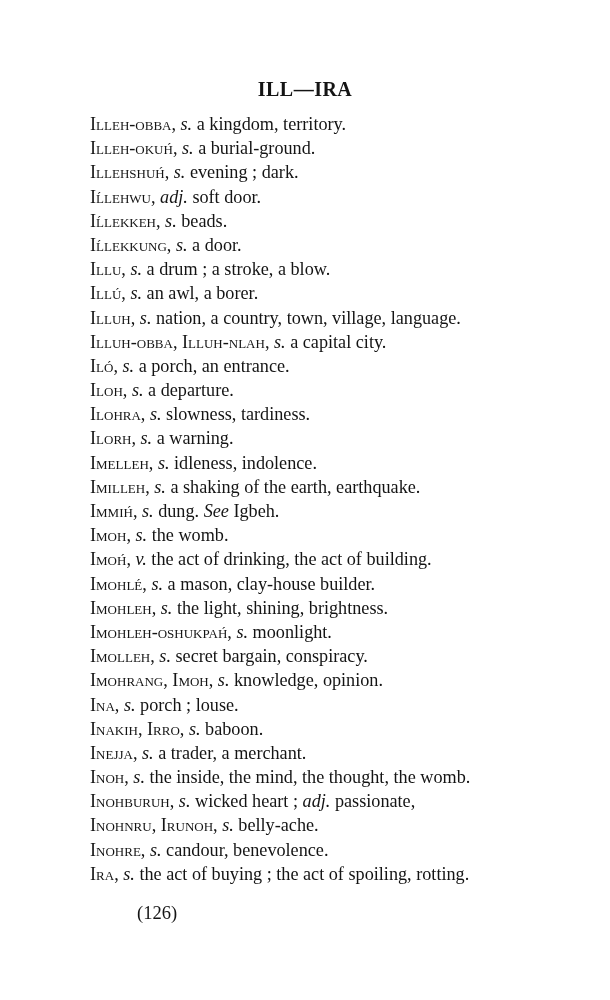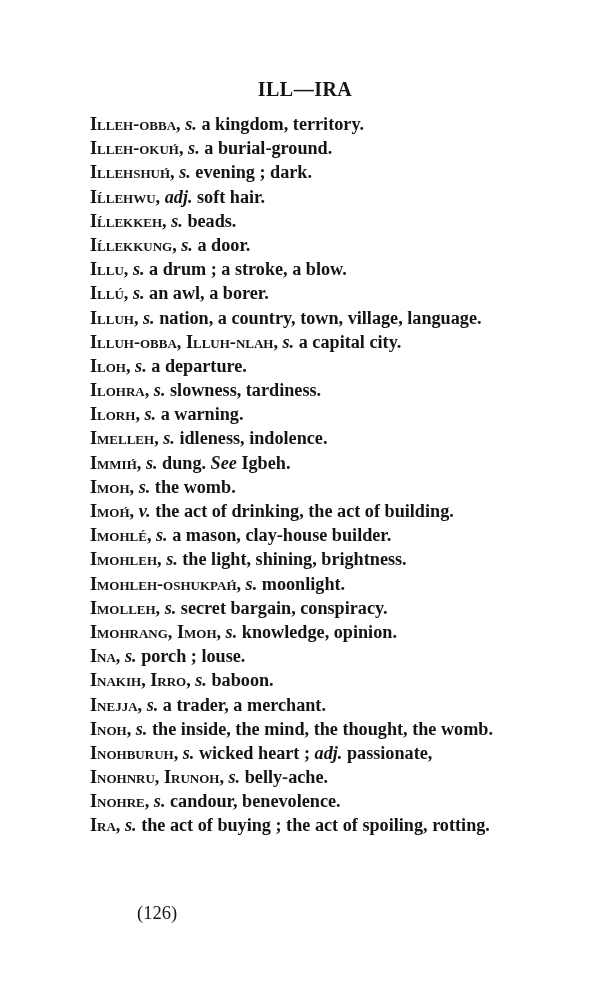--- a/index.html
+++ b/index.html
@@ -2,45 +2,47 @@
 <html><head>
 <meta charset="utf-8">
 <style>
   html, body { margin: 0; padding: 0; background: #ffffff; }
   body { width: 610px; height: 1000px; position: relative; overflow: hidden;
          font-family: "DejaVu Serif", "Liberation Serif", serif; color: #141414; }
   .page { position: absolute; left: 0; top: 0; width: 610px; height: 1000px; }
   .running-head { position: absolute; top: 78px; left: 0; width: 610px; text-align: center;
                   font-family: "Liberation Serif", serif; font-weight: bold; font-size: 20px; letter-spacing: 0.5px; }
   .entries { position: absolute; left: 90px; top: 112px; width: 480px; }
-  .entry { height: 24.2px; line-height: 24px; font-family: "Liberation Serif", serif; font-size: 18.2px; white-space: nowrap; font-weight: bold; }
+  .entry { height: 24.2px; line-height: 24px; font-family: "Liberation Serif", serif; font-size: 18.2px; white-space: nowrap; }
   .hw { font-variant: small-caps; }
   .pos { font-style: italic; }
   .folio { position: absolute; left: 137px; top: 903px; font-family: "Liberation Serif", serif; font-size: 18.5px; }
 </style>
 </head>
 <body>
 
 <div class="page">
   <div class="running-head">ILL—IRA</div>
   <div class="entries" id="entries">
       <div class="entry"><span class="hw">Illeh-obba</span>, <span class="pos">s.</span> <span>a kingdom, territory.</span></div>
       <div class="entry"><span class="hw">Illeh-okuh́</span>, <span class="pos">s.</span> <span>a burial-ground.</span></div>
       <div class="entry"><span class="hw">Illehshuh́</span>, <span class="pos">s.</span> <span>evening ;  dark.</span></div>
-      <div class="entry"><span class="hw">Iĺlehwu</span>, <span class="pos">adj.</span> <span>soft hair.</span></div>
+      <div class="entry"><span class="hw">Iĺlehwu</span>, <span class="pos">adj.</span> <span>soft door.</span></div>
       <div class="entry"><span class="hw">Iĺlekkeh</span>, <span class="pos">s.</span> <span>beads.</span></div>
       <div class="entry"><span class="hw">Iĺlekkung</span>, <span class="pos">s.</span> <span>a door.</span></div>
       <div class="entry"><span class="hw">Illu</span>, <span class="pos">s.</span> <span>a drum ;  a stroke, a blow.</span></div>
       <div class="entry"><span class="hw">Illú</span>, <span class="pos">s.</span> <span>an awl, a borer.</span></div>
       <div class="entry"><span class="hw">Illuh</span>, <span class="pos">s.</span> <span>nation, a country, town, village, language.</span></div>
       <div class="entry"><span class="hw">Illuh-obba, Illuh-nlah</span>, <span class="pos">s.</span> <span>a capital city.</span></div>
+      <div class="entry"><span class="hw">Iló</span>, <span class="pos">s.</span> <span>a porch, an entrance.</span></div>
       <div class="entry"><span class="hw">Iloh</span>, <span class="pos">s.</span> <span>a departure.</span></div>
       <div class="entry"><span class="hw">Ilohra</span>, <span class="pos">s.</span> <span>slowness, tardiness.</span></div>
       <div class="entry"><span class="hw">Ilorh</span>, <span class="pos">s.</span> <span>a warning.</span></div>
       <div class="entry"><span class="hw">Imelleh</span>, <span class="pos">s.</span> <span>idleness, indolence.</span></div>
+      <div class="entry"><span class="hw">Imilleh</span>, <span class="pos">s.</span> <span>a shaking of the earth, earthquake.</span></div>
       <div class="entry"><span class="hw">Immih́</span>, <span class="pos">s.</span> <span>dung.</span>  <span class="pos">See</span> <span>Igbeh.</span></div>
       <div class="entry"><span class="hw">Imoh</span>, <span class="pos">s.</span> <span>the womb.</span></div>
       <div class="entry"><span class="hw">Imoh́</span>, <span class="pos">v.</span> <span>the act of drinking, the act of building.</span></div>
       <div class="entry"><span class="hw">Imohlé</span>, <span class="pos">s.</span> <span>a mason, clay-house builder.</span></div>
       <div class="entry"><span class="hw">Imohleh</span>, <span class="pos">s.</span> <span>the light, shining, brightness.</span></div>
       <div class="entry"><span class="hw">Imohleh-oshukpah́</span>, <span class="pos">s.</span> <span>moonlight.</span></div>
       <div class="entry"><span class="hw">Imolleh</span>, <span class="pos">s.</span> <span>secret bargain, conspiracy.</span></div>
       <div class="entry"><span class="hw">Imohrang, Imoh</span>, <span class="pos">s.</span> <span>knowledge, opinion.</span></div>
       <div class="entry"><span class="hw">Ina</span>, <span class="pos">s.</span> <span>porch ;  louse.</span></div>
       <div class="entry"><span class="hw">Inakih, Irro</span>, <span class="pos">s.</span> <span>baboon.</span></div>

